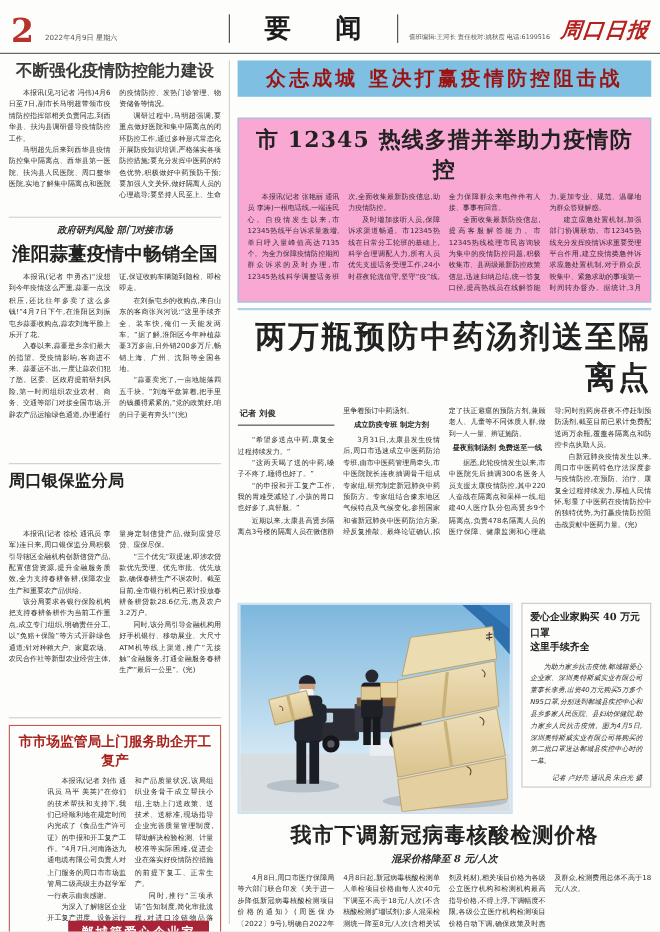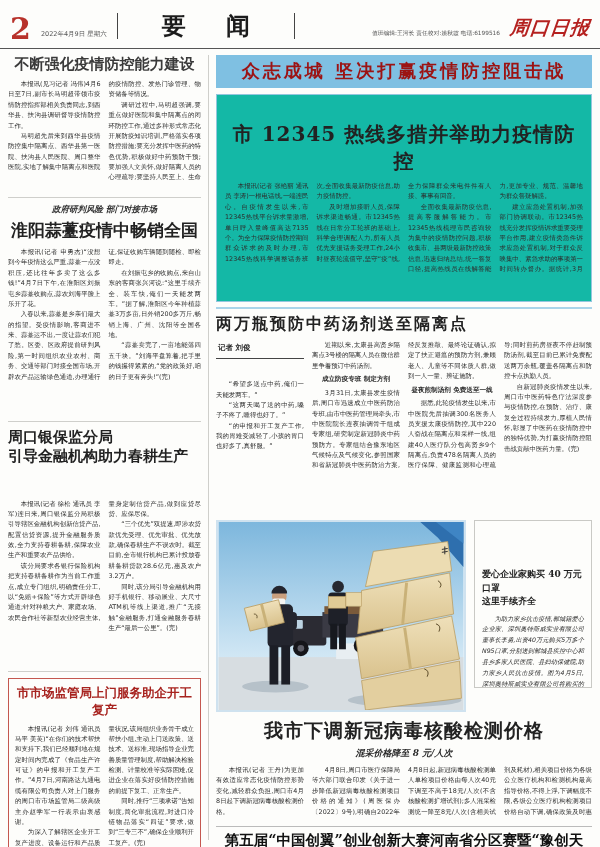--- a/index.html
+++ b/index.html
@@ -11,21 +11,21 @@
     color:#2a2a2a;
   }
   
   .header {
     display:flex; align-items:flex-end; gap:10px;
     padding:10px 10px 6px 10px; border-bottom:1.5px solid #555;
   }
   .pagenum { font-size:30px; font-weight:bold; color:#b8322b; line-height:0.9;
     font-family:"DejaVu Serif","Liberation Serif",serif; }
   .dateline { font-size:6.5px; color:#555; padding-bottom:3px; white-space:nowrap; }
-  .section-wrap { flex:1; display:flex; justify-content:flex-start; align-items:center; gap:28px; }
+  .section-wrap { flex:1; display:flex; justify-content:flex-end; align-items:center; gap:16px; }
   .vbar { display:inline-block; width:1px; height:26px; background:#444; }
   .section-title {
     font-family:"DejaVu Serif","Liberation Serif",serif;
     font-size:24px; font-weight:bold; letter-spacing:16px; color:#1c1c1c;
     padding-left:16px;
   }
   .editorline { font-size:5.8px; color:#555; padding-bottom:4px; white-space:nowrap; }
   .masthead {
     font-family:"DejaVu Serif","Liberation Serif",serif;
     font-size:19px; font-weight:bold; font-style:italic; color:#b5211f;
@@ -47,43 +47,43 @@
   .a1-hl { font-size:15px; font-weight:bold; text-align:center; color:#3a3a3a; margin-bottom:5px; }
   .a1-body { height:112px; }
   .kicker { font-family:"DejaVu Serif","Liberation Serif",serif; font-style:italic;
     font-size:8.5px; font-weight:bold; text-align:center; color:#333; margin-top:2px; }
   .a2-hl { font-size:17px; font-weight:bold; text-align:center; margin:3px 0 5px 0; }
   .a2-body { height:168px; }
   .a3-hl { font-size:15px; font-weight:bold; line-height:1.25; margin-bottom:5px; }
   .a3-body { height:166px;margin-top:33px; }
   .redbox { position:relative; border:1.5px solid #c4574f; padding:6px 6px 8px 6px; margin-top:2px; height:208px; overflow:hidden; }
   .a4-hl { font-size:12.5px; font-weight:bold; color:#a7231f; text-align:center; margin-bottom:5px; }
-  .a4-body { height:138px; }
+  .a4-body { height:138px;margin-left:28px; }
   .badge { position:absolute; right:10px; bottom:8px; background:#a92337; color:#fff;
     font-family:"DejaVu Serif","Liberation Serif",serif; font-weight:bold; font-size:11px;
     padding:3px 12px; letter-spacing:2px; }
   
   .banner { background:#7fc0e2; color:#9c1313; text-align:center;
     font-family:"DejaVu Serif","Liberation Serif",serif; font-weight:bold;
     font-size:18px; letter-spacing:3px; padding:4px 0 5px 0; }
-  .hotline-box { border:1px solid #94c6de; background:#14b8a6; margin-top:6px; padding:24px 8px; }
+  .hotline-box { border:1px solid #94c6de; background:#f9a8d4; margin-top:19px; padding:4px 8px; }
   .hotline-hl { font-size:20px; font-weight:bold; text-align:center; letter-spacing:1px; margin:2px 0 6px 0; }
   .hotline-body { height:96px; }
   .bluesep { border-top:2px solid #a9d4ea; margin:5px 0 3px 0; }
-  .tcm-hl { font-size:16px; font-weight:bold; text-align:left; letter-spacing:2px; margin:2px 0 5px 0; }
+  .tcm-hl { font-size:28px; font-weight:bold; text-align:right; letter-spacing:2px; margin:2px 0 5px 0; }
   .tcm-body { height:174px; }
   .byline { font-size:7.5px; font-weight:bold; border-bottom:1px solid #444;
-    padding:2px 0 4px 2px; margin-bottom:20px; }
+    padding:2px 0 4px 2px; margin-bottom:8px; }
   .subhead { font-size:6.6px; font-weight:bold; text-align:center; margin:3px 0; text-indent:0; }
   .photo-row { display:flex; gap:8px; margin-top:6px; }
   .photo-frame { width:250px; flex:0 0 250px; border:2px solid #cfe2ef; background:#e8f2f9; height:192px; }
   .photo-frame svg { display:block; width:100%; height:100%; }
   .caption-box { flex:1; border:1px solid #c9c9c5; padding:7px 7px; height:168px; overflow:hidden; }
   .caption-title { font-family:"DejaVu Serif","Liberation Serif",serif; font-size:9px;
-    font-weight:bold; line-height:1.5; margin-bottom:5px; color:#222;margin-top:40px; }
+    font-weight:bold; line-height:1.5; margin-bottom:5px; color:#222; }
   .caption-body { font-size:6.2px; font-style:italic; line-height:1.75; text-align:justify; }
   .caption-body p { text-indent:2em; margin:0; }
   .caption-credit { font-size:6.2px; font-style:italic; text-align:right; margin-top:4px; }
   .pricing-hl { font-size:19px; font-weight:bold; text-align:center; letter-spacing:1px; margin-top:6px; }
   .pricing-sub { font-family:"DejaVu Serif","Liberation Serif",serif; font-style:italic;
     font-weight:bold; font-size:9px; text-align:center; margin:3px 0 5px 0; }
   .pricing-body { height:56px; }
   .contest-rule { border-top:1px solid #bbb; margin:5px 0 4px 0; }
   .contest-hl { font-size:14.5px; font-weight:bold; text-align:center; margin-bottom:5px; color:#111; }
   .contest-body { height:72px; }
@@ -129,21 +129,20 @@
             <p>在刘振屯乡的收购点,来自山东的客商张兴河说:“这里手续齐全、装车快,俺们一天能发两车。”据了解,淮阳区今年种植蒜薹3万多亩,日外销200多万斤,畅销上海、广州、沈阳等全国各地。</p>
             <p>“蒜薹卖完了,一亩地能落四五千块。”刘海平盘算着,把手里的钱攥得紧紧的,“党的政策好,咱的日子更有奔头!”(完)</p>
           </div>
       </div>
 
       <div class="hsep"></div>
 
       <div>
         <div class="hl-serif a3-hl">
           <div>周口银保监分局</div>
-          <div>引导金融机构助力春耕生产</div>
         </div>
         <div class="body cols-2 a3-body">
             <p>本报讯(记者 徐松 通讯员 李军)连日来,周口银保监分局积极引导辖区金融机构创新信贷产品,配置信贷资源,提升金融服务质效,全力支持春耕备耕,保障农业生产和重要农产品供给。</p>
             <p>该分局要求各银行保险机构把支持春耕备耕作为当前工作重点,成立专门组织,明确责任分工,以“免赔+保险”等方式开辟绿色通道;针对种粮大户、家庭农场、农民合作社等新型农业经营主体,量身定制信贷产品,做到应贷尽贷、应保尽保。</p>
             <p>“三个优先”双提速,即涉农贷款优先受理、优先审批、优先放款,确保春耕生产不误农时。截至目前,全市银行机构已累计投放春耕备耕贷款28.6亿元,惠及农户3.2万户。</p>
             <p>同时,该分局引导金融机构用好手机银行、移动展业、大尺寸ATM机等线上渠道,推广“无接触”金融服务,打通金融服务春耕生产“最后一公里”。(完)</p>
           </div>
       </div>
 
       <div class="hsep"></div>
@@ -176,21 +175,21 @@
           </div>
       </div>
 
       <div class="bluesep"></div>
 
       <div>
         <div class="hl-serif tcm-hl">两万瓶预防中药汤剂送至隔离点</div>
         <div class="body cols-4 tcm-body">
           <div class="byline">记者 刘俊</div>
           <div>
-              <p>“希望多送点中药,俺们一天能发两车。”</p>
+              <p>“希望多送点中药,康复全过程持续发力。”</p>
               <p>“这两天喝了送的中药,嗓子不疼了,睡得也好了。”</p>
               <p>“的申报和开工复产工作,我的胃难受减轻了,小孩的胃口也好多了,真舒服。”</p>
               <p>近期以来,太康县高贤乡隔离点3号楼的隔离人员在微信群里争着预订中药汤剂。</p>
             </div>
           <div class="subhead">成立防疫专班 制定方剂</div>
           <div>
               <p>3月31日,太康县发生疫情后,周口市迅速成立中医药防治专班,由市中医药管理局牵头,市中医院院长连夜抽调骨干组成专家组,研究制定新冠肺炎中药预防方。专家组结合豫东地区气候特点及气候变化,参照国家和省新冠肺炎中医药防治方案,经反复推敲、最终论证确认,拟定了扶正避瘟的预防方剂,兼顾老人、儿童等不同体质人群,做到一人一量、辨证施防。</p>
             </div>
           <div class="subhead">昼夜煎制汤剂 免费送至一线</div>
           <div>
@@ -280,21 +279,20 @@
               <p>为助力家乡抗击疫情,郸城籍爱心企业家、深圳奥特斯威实业有限公司董事长李勇,出资40万元购买5万多个N95口罩,分别送到郸城县疾控中心和县乡多家人民医院、县妇幼保健院,助力家乡人民抗击疫情。图为4月5日,深圳奥特斯威实业有限公司将购买的第二批口罩送达郸城县疾控中心时的一幕。</p>
             </div>
           <div class="caption-credit">记者 卢好亮 通讯员 朱自光 摄</div>
         </div>
       </div>
 
       <div>
         <div class="hl-serif pricing-hl">我市下调新冠病毒核酸检测价格</div>
         <div class="pricing-sub">混采价格降至 8 元/人次</div>
         <div class="body cols-4 pricing-body">
-            <p>本报讯(记者 王丹)为更加有效适应常态化疫情防控形势变化,减轻群众负担,周口市4月8日起下调新冠病毒核酸检测价格。</p>
             <p>4月8日,周口市医疗保障局等六部门联合印发《关于进一步降低新冠病毒核酸检测项目价格的通知》(周医保办〔2022〕9号),明确自2022年4月8日起,新冠病毒核酸检测单人单检项目价格由每人次40元下调至不高于18元/人次(不含核酸检测扩增试剂);多人混采检测统一降至8元/人次(含相关试剂及耗材),相关项目价格为各级公立医疗机构和检测机构最高指导价格,不得上浮,下调幅度不限,各级公立医疗机构检测项目价格自动下调,确保政策及时惠及群众,检测费用总体不高于18元/人次。</p>
           </div>
       </div>
 
       <div class="contest-rule"></div>
 
       <div>
         <div class="hl-serif contest-hl">第五届“中国创翼”创业创新大赛河南省分区赛暨“豫创天下”“凤归中原”创业大赛(周口赛区)开始报名</div>
         <div class="body cols-4 contest-body">
             <p>本报讯(记者 马月红)4月7日,记者从市人社局获悉,为弘扬推动“大众创业、万众创新”,以创业引领就业、以创业带动就业,第五届“中国创翼”创业创新大赛河南省分区赛暨“豫创天下”“凤归中原”创业大赛(周口赛区)报名工作即日启动,报名截止日期为4月20日。</p>

